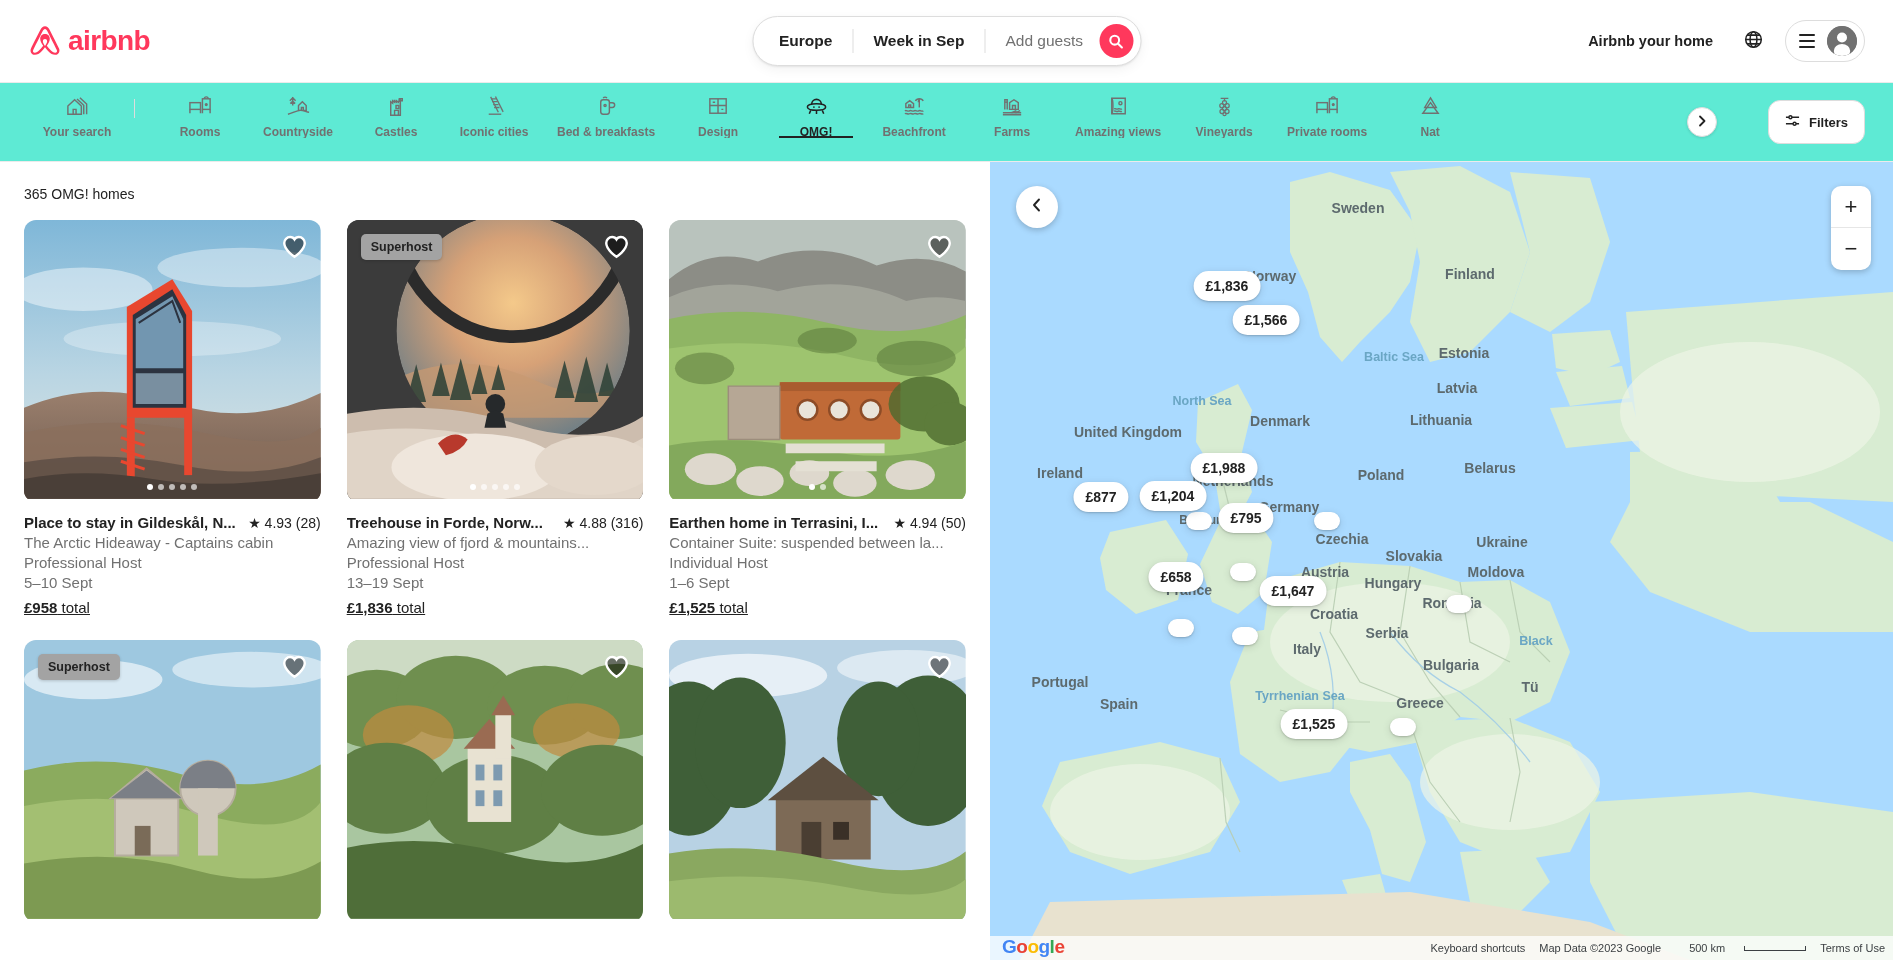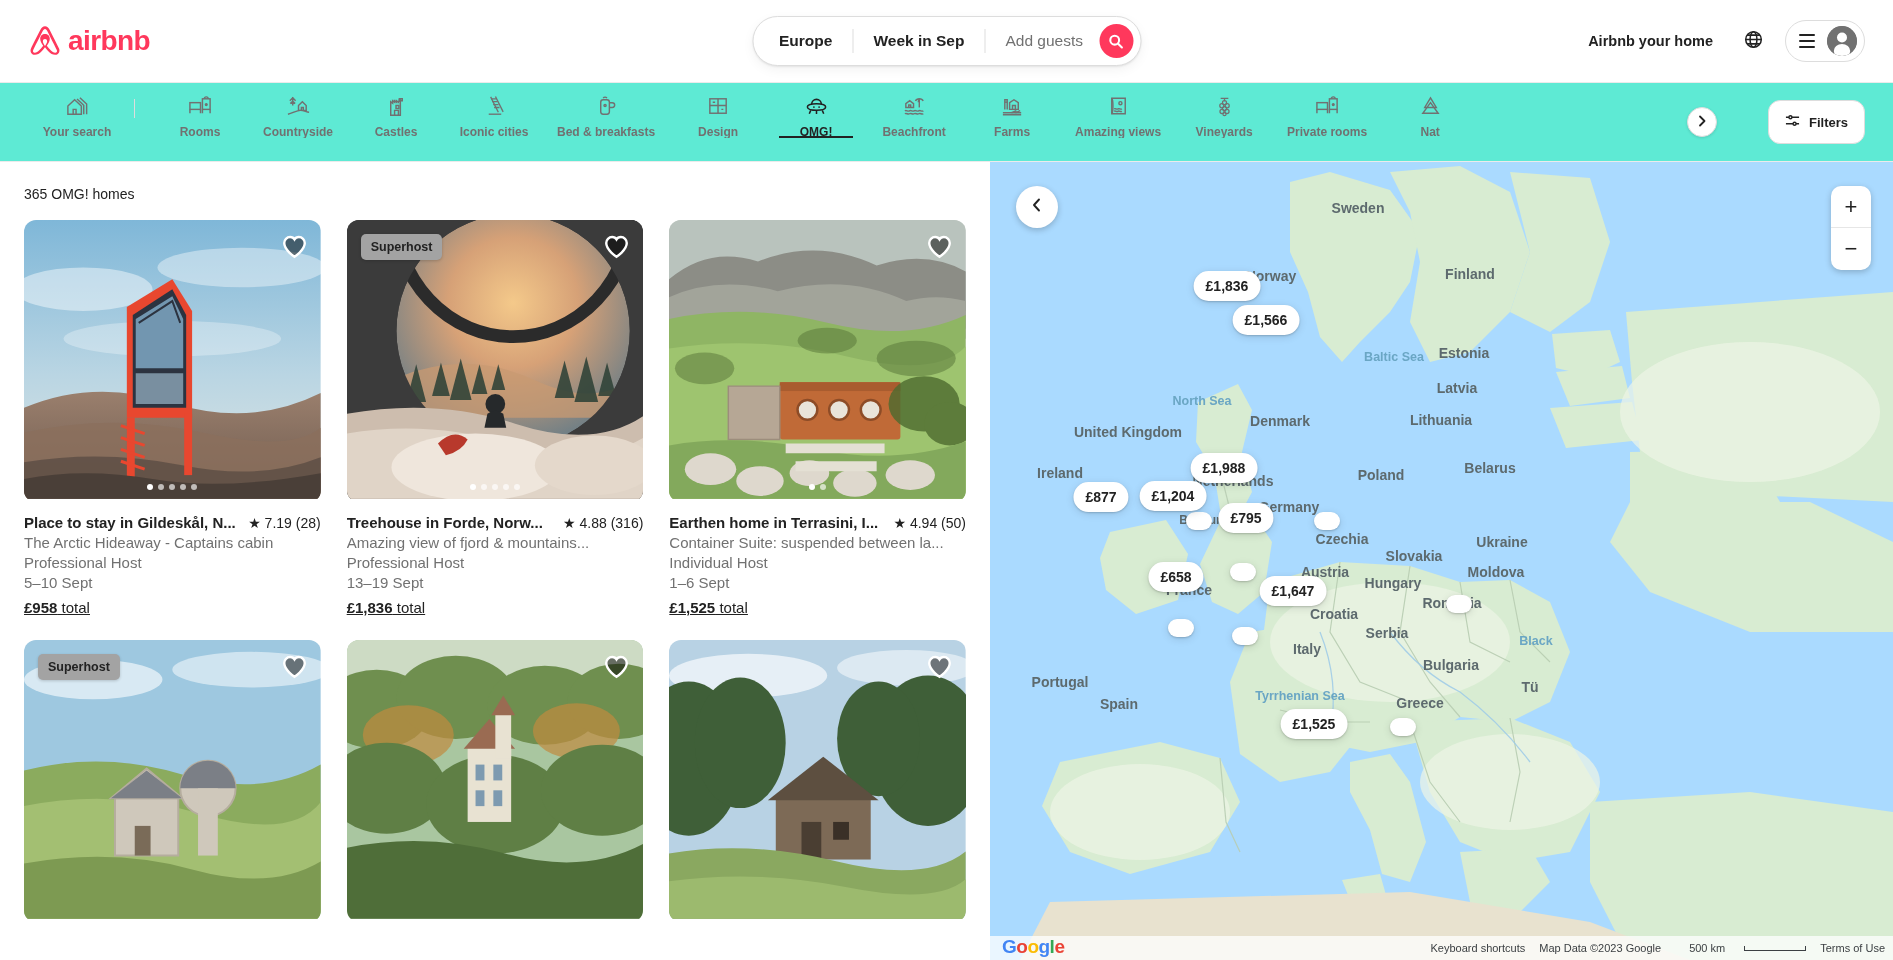--- a/index.html
+++ b/index.html
@@ -534,21 +534,21 @@
               <i></i>
               <i></i>
               <i></i>
           </div>
         </div>
         <div class="card-body">
           <div class="card-row1">
             <div class="card-title">Place to stay in Gildeskål, N...</div>
             <div class="card-rating">
               <span>★</span>
-              <span>7.19</span>
+              <span>4.93</span>
               <span>(28)</span>
             </div>
           </div>
           <div class="card-sub">The Arctic Hideaway - Captains cabin</div>
           <div class="card-host">Professional Host</div>
           <div class="card-dates">5–10 Sept</div>
           <div class="card-price">
             <span><b>£958</b><span> total</span></span>
           </div>
         </div>

